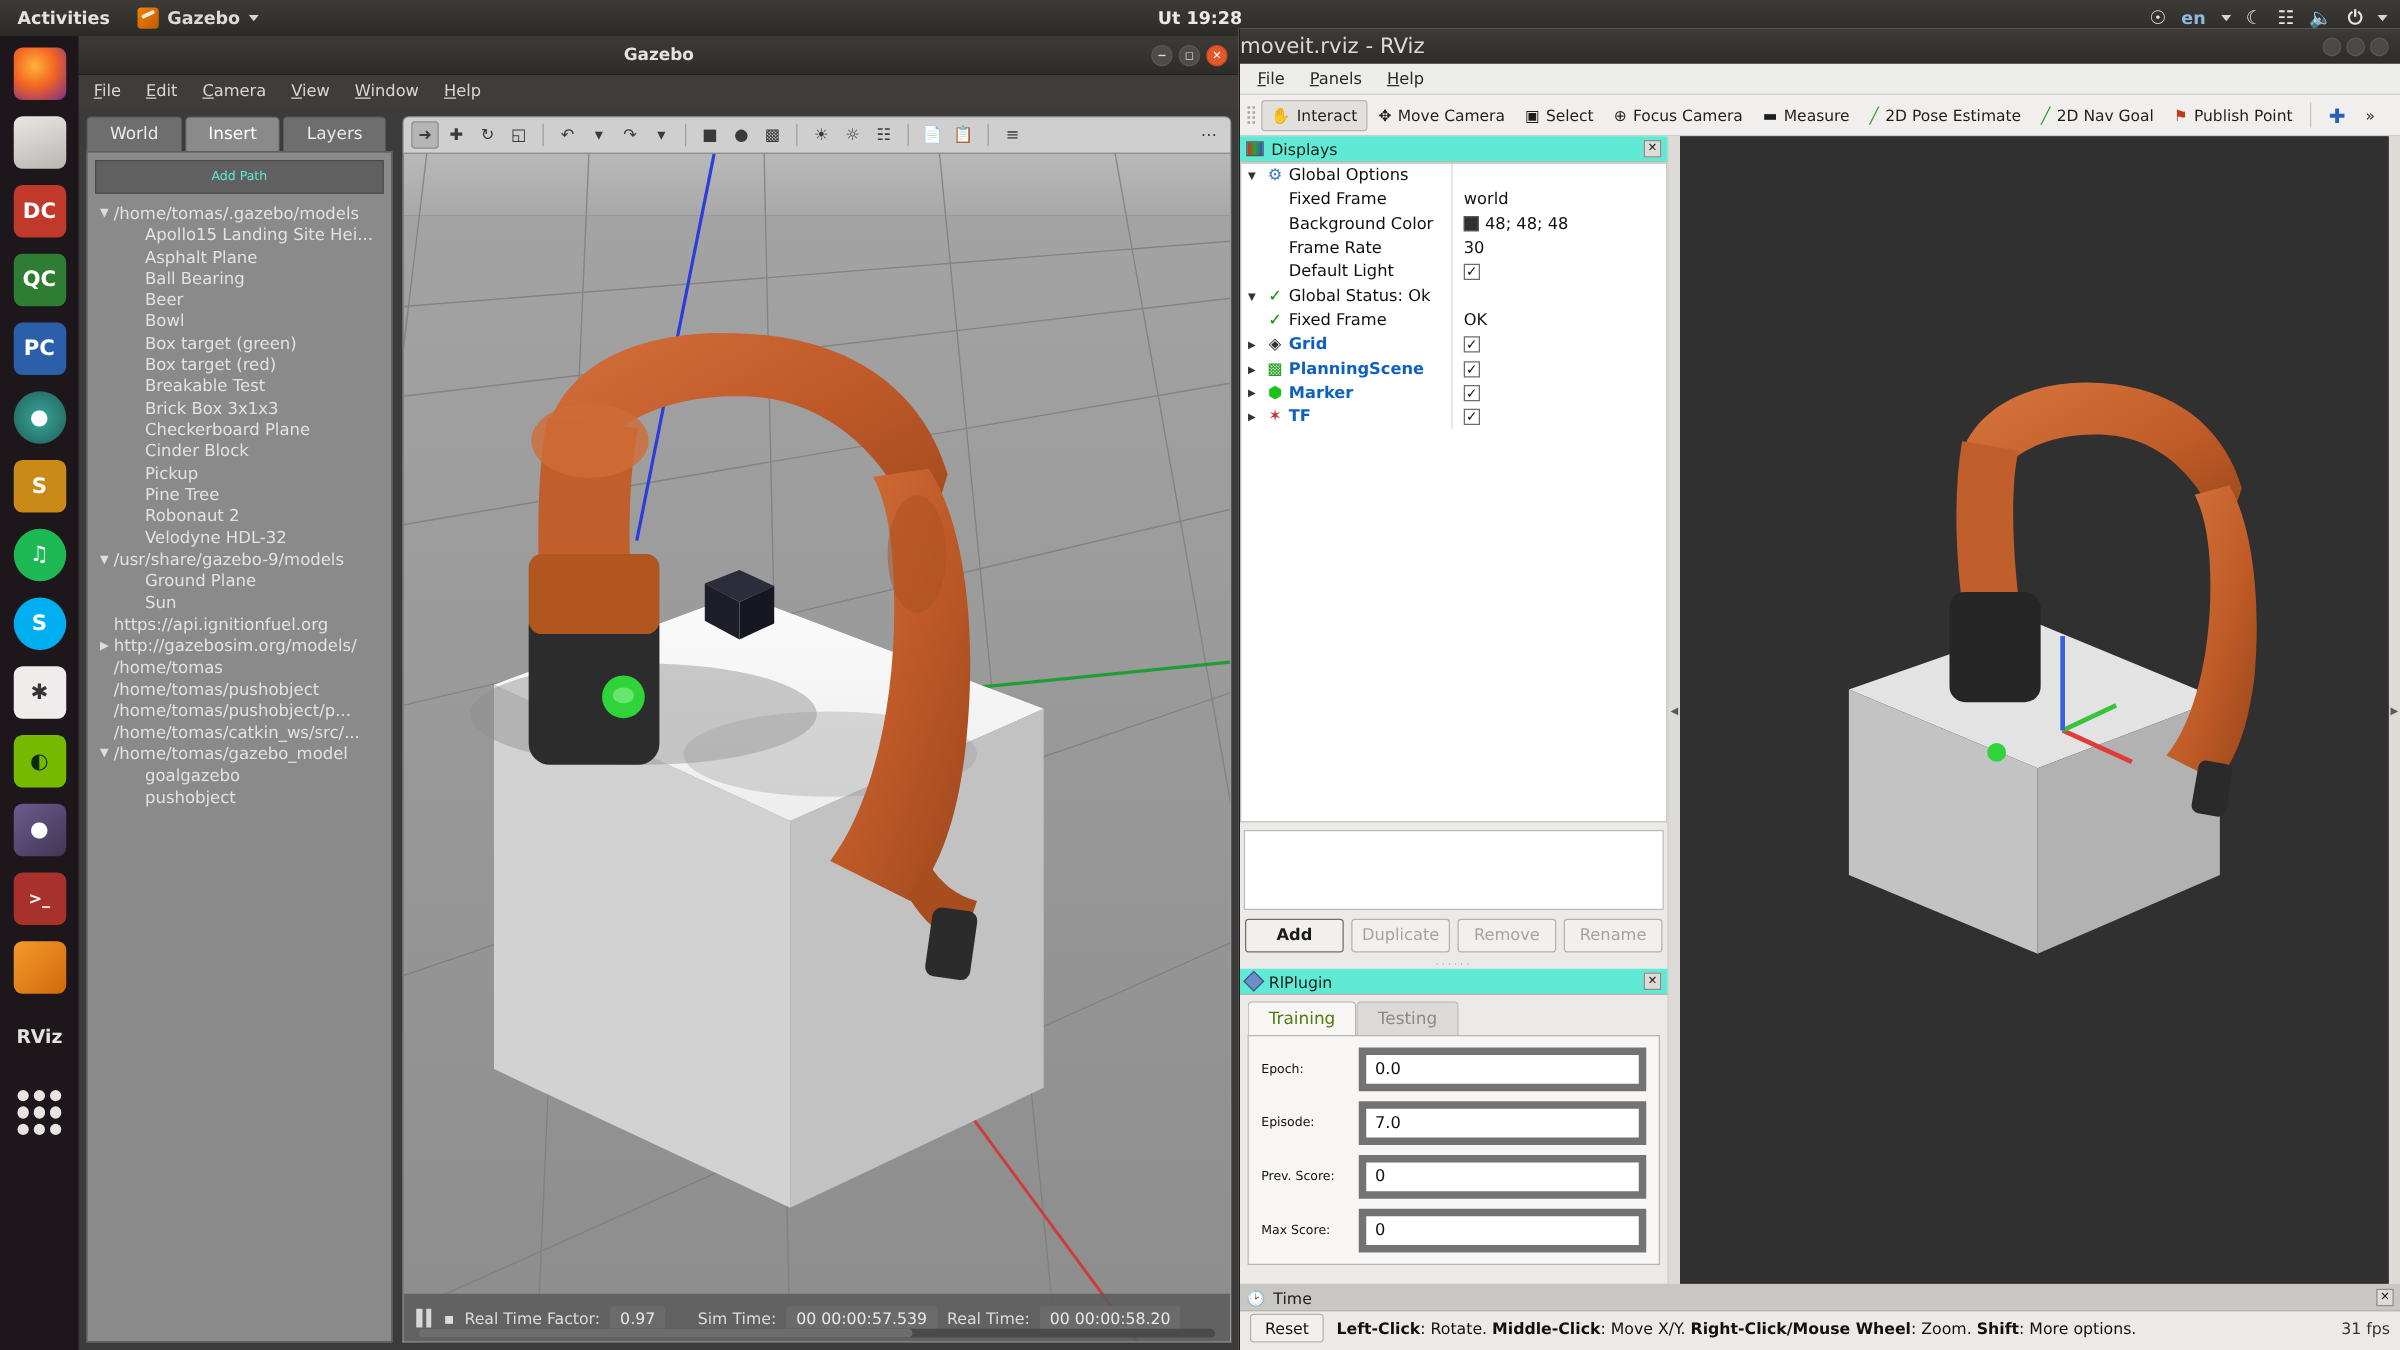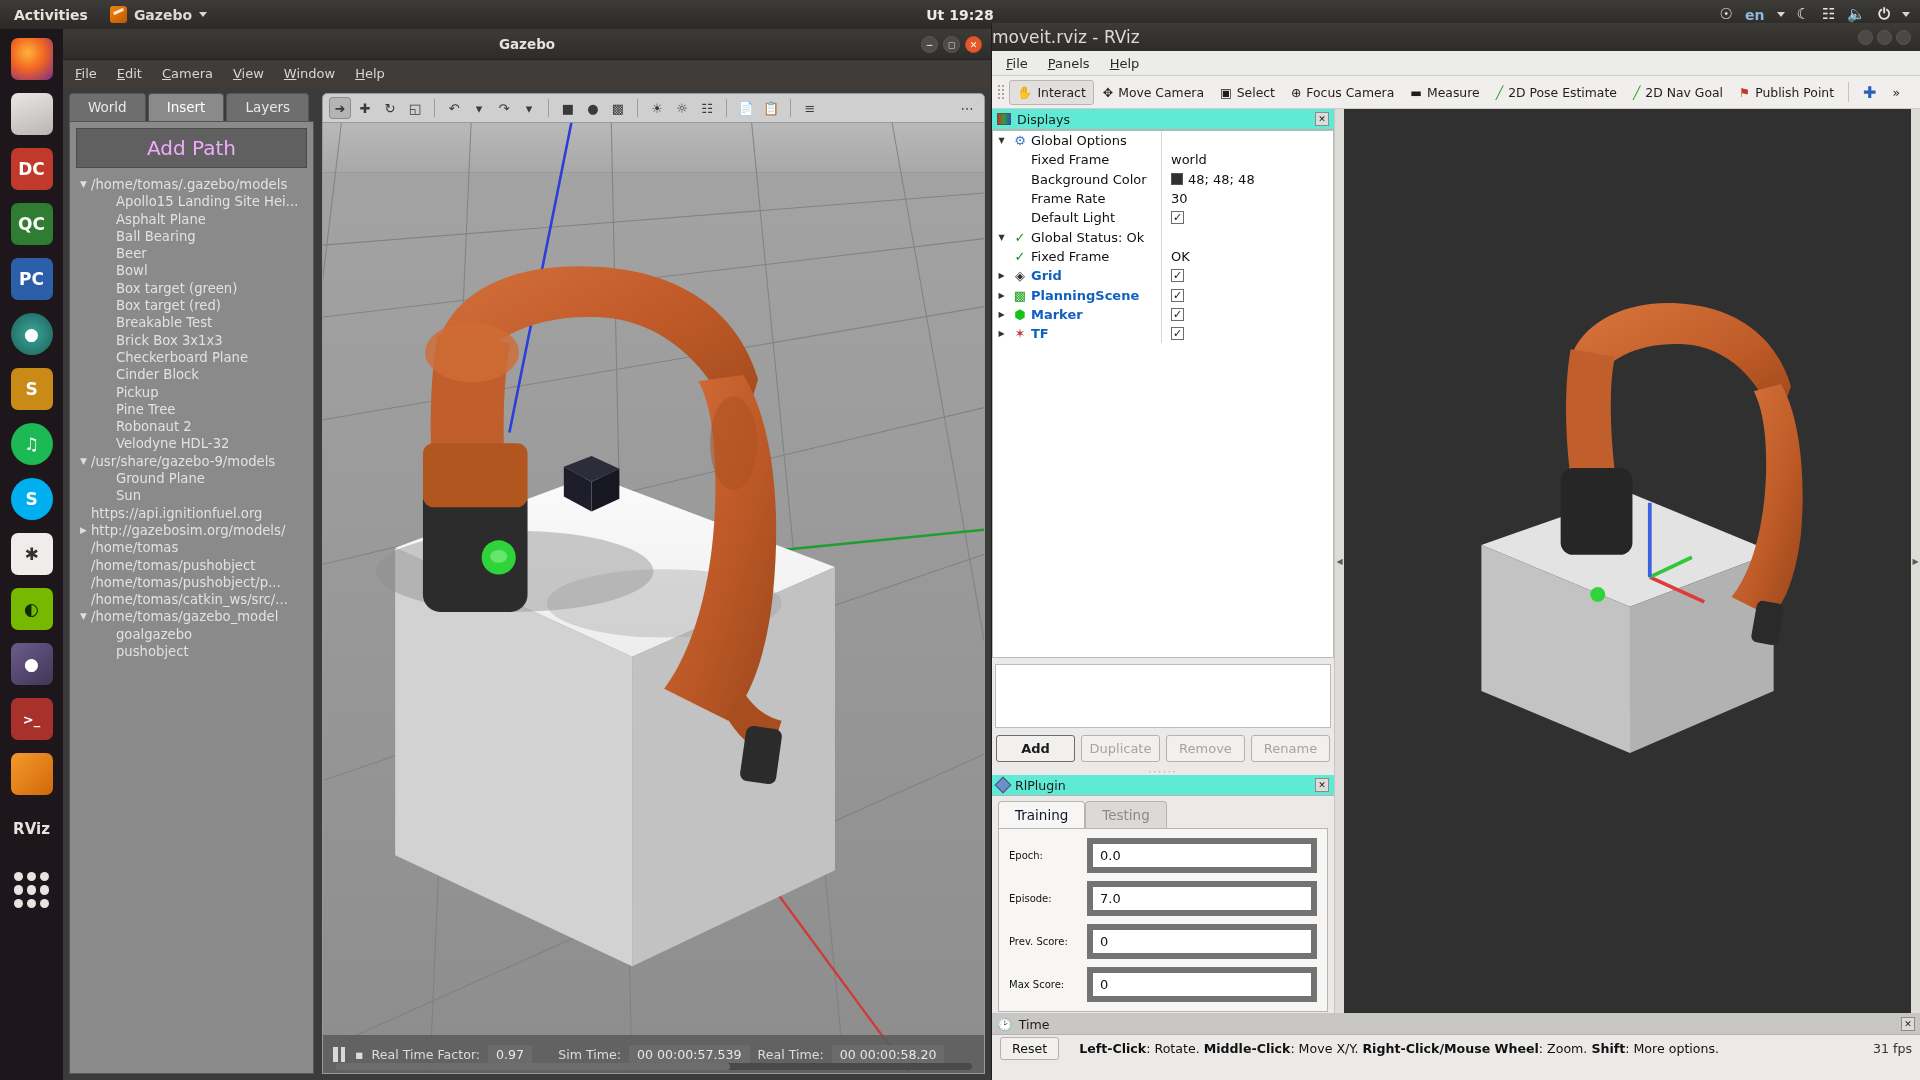--- a/index.html
+++ b/index.html
@@ -84,22 +84,22 @@
   .gz-left { width:245px; display:flex; flex-direction:column; flex:0 0 auto; }
   .gz-tabs { display:flex; height:28px; }
   .gz-tab {
     padding:4px 18px; background:#6e6e6e; color:#e9e9e9; font-size:13.5px;
     border:1px solid #555; border-bottom:none; border-radius:4px 4px 0 0;
     margin-right:2px; line-height:19px;
   }
   .gz-tab.active { background:#8a8a8a; color:#fff; }
   .gz-panel { flex:1; background:#8a8a8a; border:1px solid #555; padding:6px; min-height:0; display:flex; flex-direction:column; }
   .gz-addpath {
-    background:#606060; color:#f0abfc; text-align:center; padding:7px 0;
-    font-size:20px; border:1px solid #4b4b4b; margin-bottom:8px; flex:0 0 auto;
+    background:#606060; color:#5eead4; text-align:center; padding:7px 0;
+    font-size:10px; border:1px solid #4b4b4b; margin-bottom:8px; flex:0 0 auto;
   }
   .gz-tree { flex:1; overflow:hidden; font-size:13.2px; color:#e2e2e2; line-height:17.3px; }
   .tr { display:flex; align-items:center; white-space:nowrap; overflow:hidden; }
   .tr .arw { width:15px; flex:0 0 auto; color:#ddd; font-size:9px; text-align:center; }
   .tr.child { padding-left:40px; }
   .tr.root { padding-left:0px; }
   .tr.rootpad { padding-left:15px; }
 
   
   .gz-right { flex:1; display:flex; flex-direction:column; min-width:0; }
@@ -168,39 +168,39 @@
   .rv-btnrow { display:flex; gap:6px; padding:7px 4px 5px 4px; flex:0 0 auto;}
   .rv-btn { flex:1; padding:5px 0; text-align:center; font-size:13px;
      background:#f1f0ee; border:1px solid #b4b2ae; border-radius:3px; color:#1b1b1b; }
   .rv-btn.dis { color:#a6a4a0; }
   .rv-btn.strong { font-weight:bold; border-color:#6f6d6a; }
   .dots { text-align:center; color:#aaa; font-size:9px; letter-spacing:2px; flex:0 0 auto; height:8px;}
 
   .rl-tabs { display:flex; padding:5px 4px 0 6px; flex:0 0 auto;}
   .rl-tab { padding:5px 16px; font-size:13.5px; border:1px solid #b7b5b1; border-bottom:none;
     border-radius:4px 4px 0 0; background:#dcdad6; color:#8c8a86; }
-  .rl-tab.active { background:#f7f6f4; color:#0f172a; }
+  .rl-tab.active { background:#f7f6f4; color:#4d7c0f; }
   .rl-form { margin:0 6px 6px 6px; background:#f7f6f4; border:1px solid #b7b5b1; padding:9px 10px; flex:0 0 auto;}
   .rl-row { display:flex; align-items:center; margin-bottom:8px; }
   .rl-row:last-child { margin-bottom:0; }
   .rl-lbl { width:78px; font-size:10px; color:#111; flex:0 0 auto;}
   .rl-inp { flex:1; background:#fff; border:6px solid #737373; padding:4px 7px; font-size:13px; color:#111;}
 
   
   .rv-viewcol { flex:1; position:relative; min-width:0; display:flex; flex-direction:column;}
   .rv-3d { flex:1; position:relative; overflow:hidden; background:#303030; min-height:0;}
   .rv-splitter { width:9px; background:#dddbd7; display:flex; align-items:center; justify-content:center;
      color:#5a5a5a; font-size:8px; flex:0 0 auto;}
 
   .rv-time { border-top:1px solid #c8c6c2; background:#eceae8; flex:0 0 auto; }
   .rv-timehdr { height:21px; background:#c9c7c3; display:flex; align-items:center; gap:6px; padding:0 5px;
      font-size:12.6px; color:#1c1c1c; border-bottom:1px solid #b6b4b0;}
   .rv-timerow { display:flex; align-items:center; gap:7px; padding:7px 8px; font-size:12.6px; color:#111;}
   .t-inp { background:#fff; border:1px solid #aeaca8; padding:3px 6px; font-size:12.6px; color:#111;}
-  .rv-statusrow { display:flex; align-items:center; gap:20px; padding:2px 8px 20px 8px; font-size:12.6px; color:#111;}
+  .rv-statusrow { display:flex; align-items:center; gap:10px; padding:2px 8px 6px 8px; font-size:12.6px; color:#111;}
   .sbtn { padding:3px 11px; background:#f1f0ee; border:1px solid #b4b2ae; border-radius:3px; font-size:12.6px;}
   .fps { margin-left:auto; color:#333; }
 
   
   svg { display:block; }
 </style>
 </head>
 <body>
 
 <div id="root">

